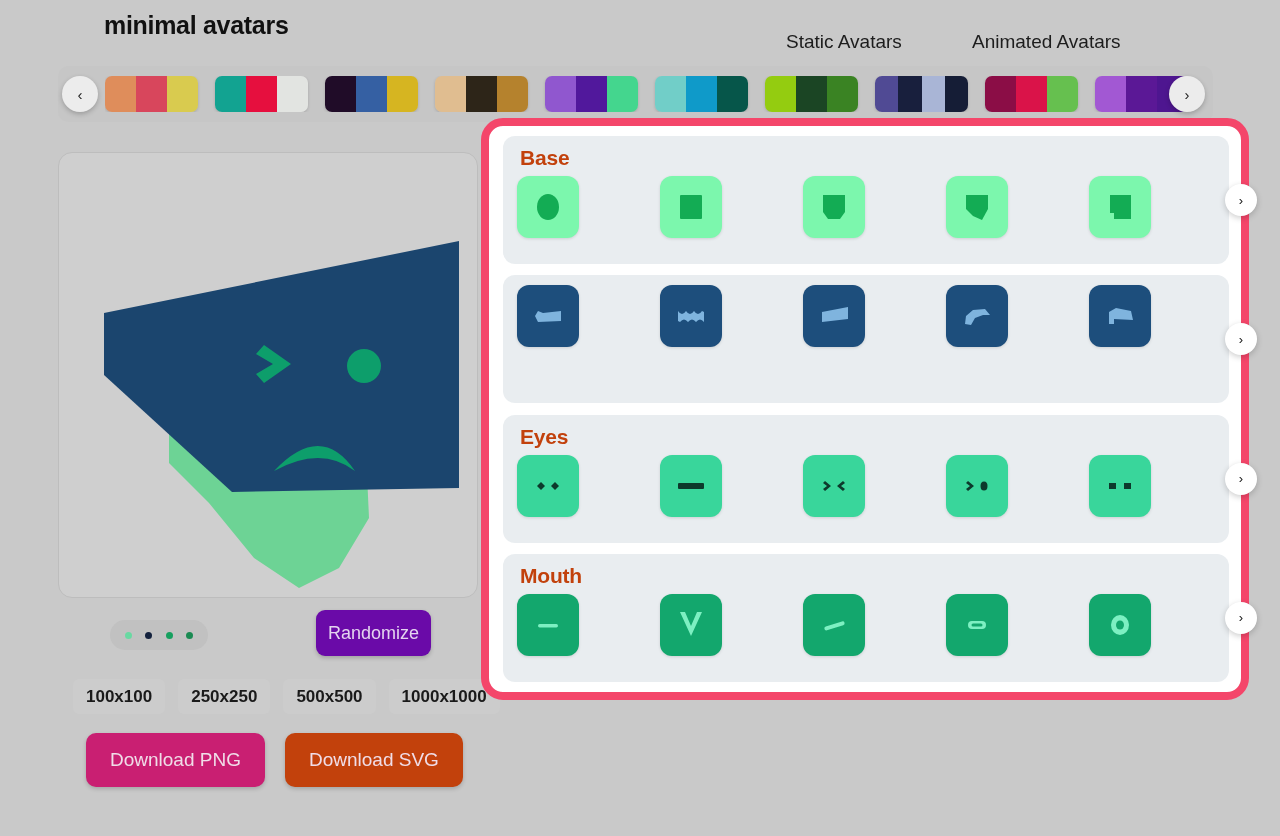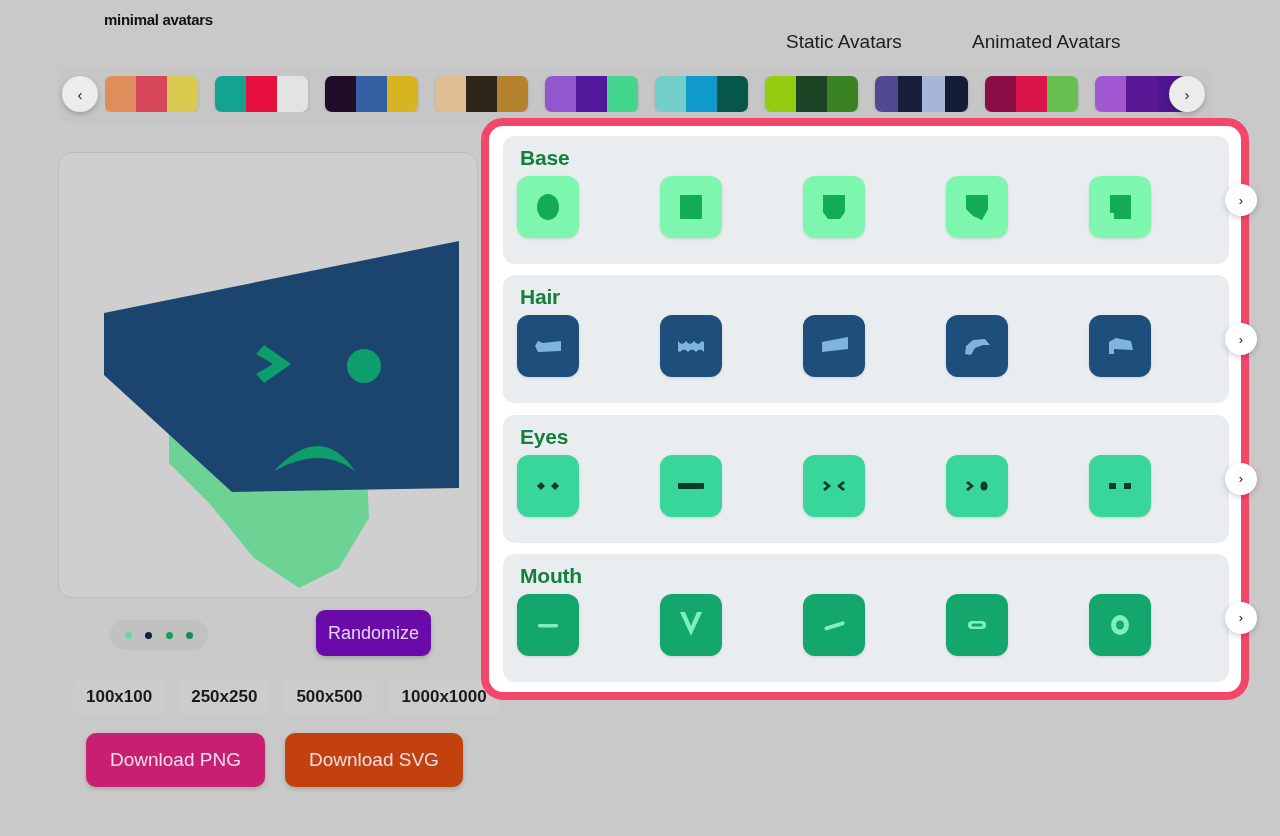--- a/index.html
+++ b/index.html
@@ -10,21 +10,21 @@
     background: #c9c9c9;
     font-family: "Liberation Sans", sans-serif;
   }
 
   
   #header {
     position: absolute; left: 0; top: 0; width: 1280px; height: 52px;
   }
   #brand {
     position: absolute; left: 104px; top: 11px;
-    font-size: 15px; font-weight: bold; color: #111;
+    font-size: 25px; font-weight: bold; color: #111;
     letter-spacing: -0.3px;
   }
   .nav-link {
     position: absolute; top: 31px;
     font-size: 19px; color: #1d1d1d; font-weight: normal;
     cursor: pointer;
   }
   #nav-static { left: 786px; }
   #nav-animated { left: 972px; }
 
@@ -142,21 +142,21 @@
     justify-content: space-between;
   }
   .opt-section {
     position: relative;
     background: #e9edf0;
     border-radius: 12px;
     height: 128px;
     padding: 10px 0 0 14px;
   }
   .opt-title {
-    font-size: 21px; font-weight: bold; color: #15803d;
+    font-size: 21px; font-weight: bold; color: #c2410c;
     margin: 0 0 6px 3px;
     letter-spacing: -0.2px;
   }
   .opt-items {
     display: flex; align-items: center;
     gap: 0;
   }
   .opt-item {
     width: 62px; height: 62px;
     border-radius: 12px;
@@ -303,21 +303,20 @@
         </div>
         <div class="opt-item" style="background: rgb(124, 247, 173);">
           <svg viewBox="0 0 40 40" width="40" height="40">
             <path fill="#13ac54" d="M10,8 H31 V32 H14 V26 H10 Z"></path>
           </svg>
         </div>
       </div>
       <div class="sec-arrow">›</div>
     </div>
     <div class="opt-section">
-      <div class="opt-title">Hair</div>
       <div class="opt-items">
         <div class="opt-item" style="background: rgb(29, 78, 124);">
           <svg viewBox="0 0 40 40" width="40" height="40">
             <path fill="#7fb4de" d="M7,20 L10,15 L15,17 L33,15 L33,25 L10,26 Z"></path>
           </svg>
         </div>
         <div class="opt-item" style="background: rgb(29, 78, 124);">
           <svg viewBox="0 0 40 40" width="40" height="40">
             <path fill="#7fb4de" d="M7,15 Q11,21 15,15 Q19,21 23,15 Q27,21 31,15 L33,16 L33,26 Q29,21 25,26 Q21,21 17,26 Q13,21 9,26 L7,25 Z"></path>
           </svg>

